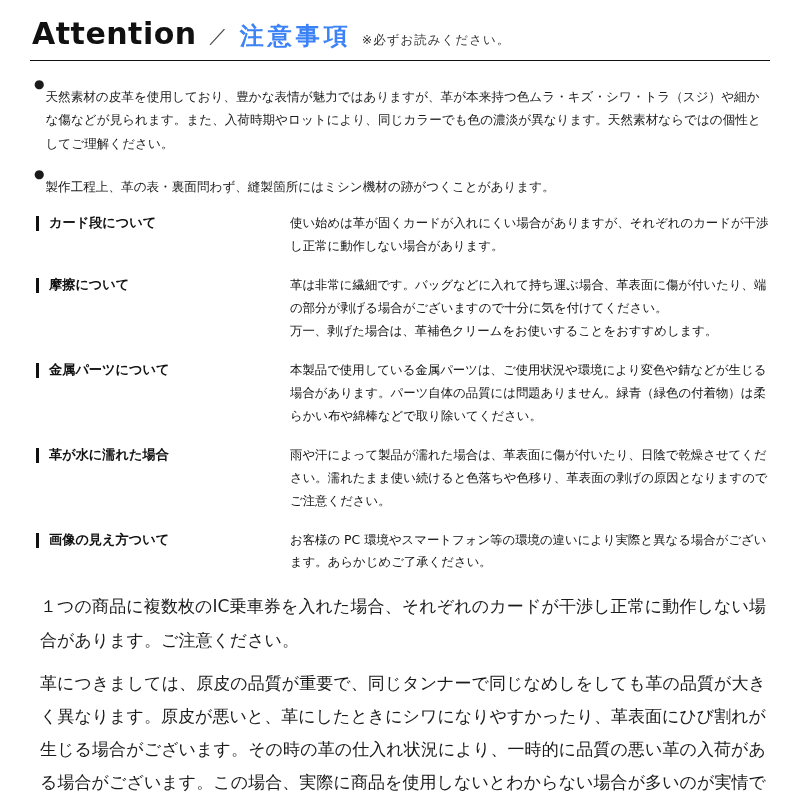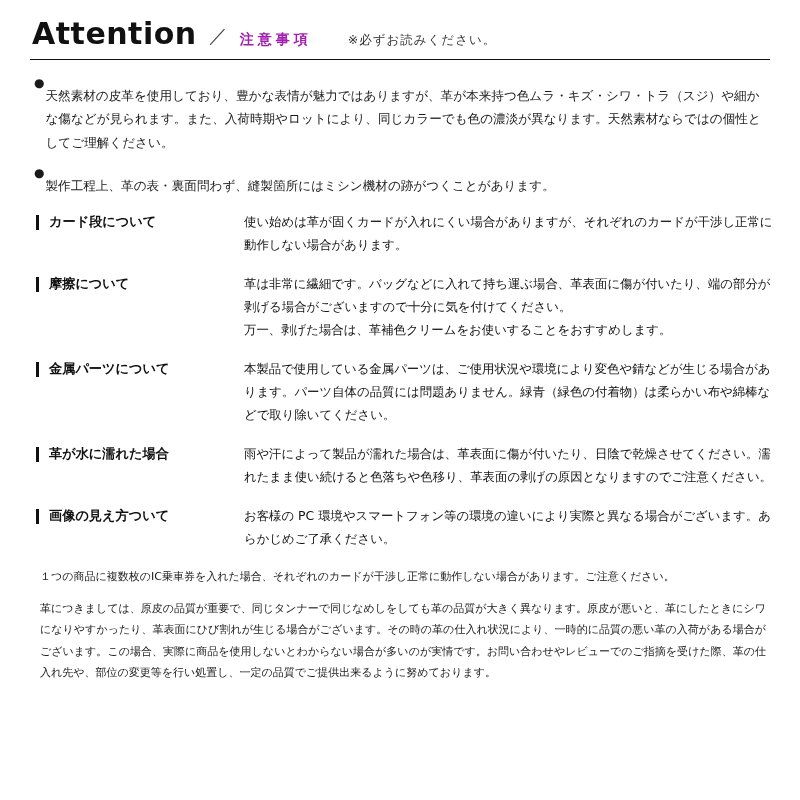--- a/index.html
+++ b/index.html
@@ -37,30 +37,30 @@
     letter-spacing: 0.5px;
     color: #111;
   }
   .header .slash {
     font-size: 19px;
     color: #444;
     padding: 0 2px;
     transform: translateY(-2px);
   }
   .header .jp {
-    font-size: 14px;
+    font-size: 24px;
     font-weight: bold;
     letter-spacing: 4px;
-    color: #a21caf;
+    color: #3b82f6;
   }
   .header .note {
     font-size: 12.5px;
     color: #333;
     letter-spacing: 1px;
-    margin-left: 26px;
+    margin-left: 0;
   }
   .rule {
     border: 0;
     border-top: 1px solid #111;
     margin: 8px 8px 12px 8px;
   }
 
   
   .bullets {
     padding: 0 12px 0 12px;
@@ -85,20 +85,21 @@
 
   
   .sections {
     margin-top: 14px;
     padding-left: 14px;
   }
   .section {
     display: flex;
     align-items: flex-start;
     margin-bottom: 16px;
+    gap: 46px;
   }
   .sec-title {
     flex: 0 0 208px;
     display: flex;
     align-items: flex-start;
     font-size: 13.2px;
     font-weight: bold;
     line-height: 1.72;
     color: #111;
   }
@@ -122,21 +123,21 @@
   }
   .sec-body p + p {
   }
 
   
   .paras {
     padding: 0 12px 0 18px;
     margin-top: 6px;
   }
   .para {
-    font-size: 11px;
+    font-size: 17px;
     line-height: 1.95;
     margin-bottom: 10px;
     text-align: justify;
   }
 </style>
 </head>
 <body>
 
 <div class="page">
 

